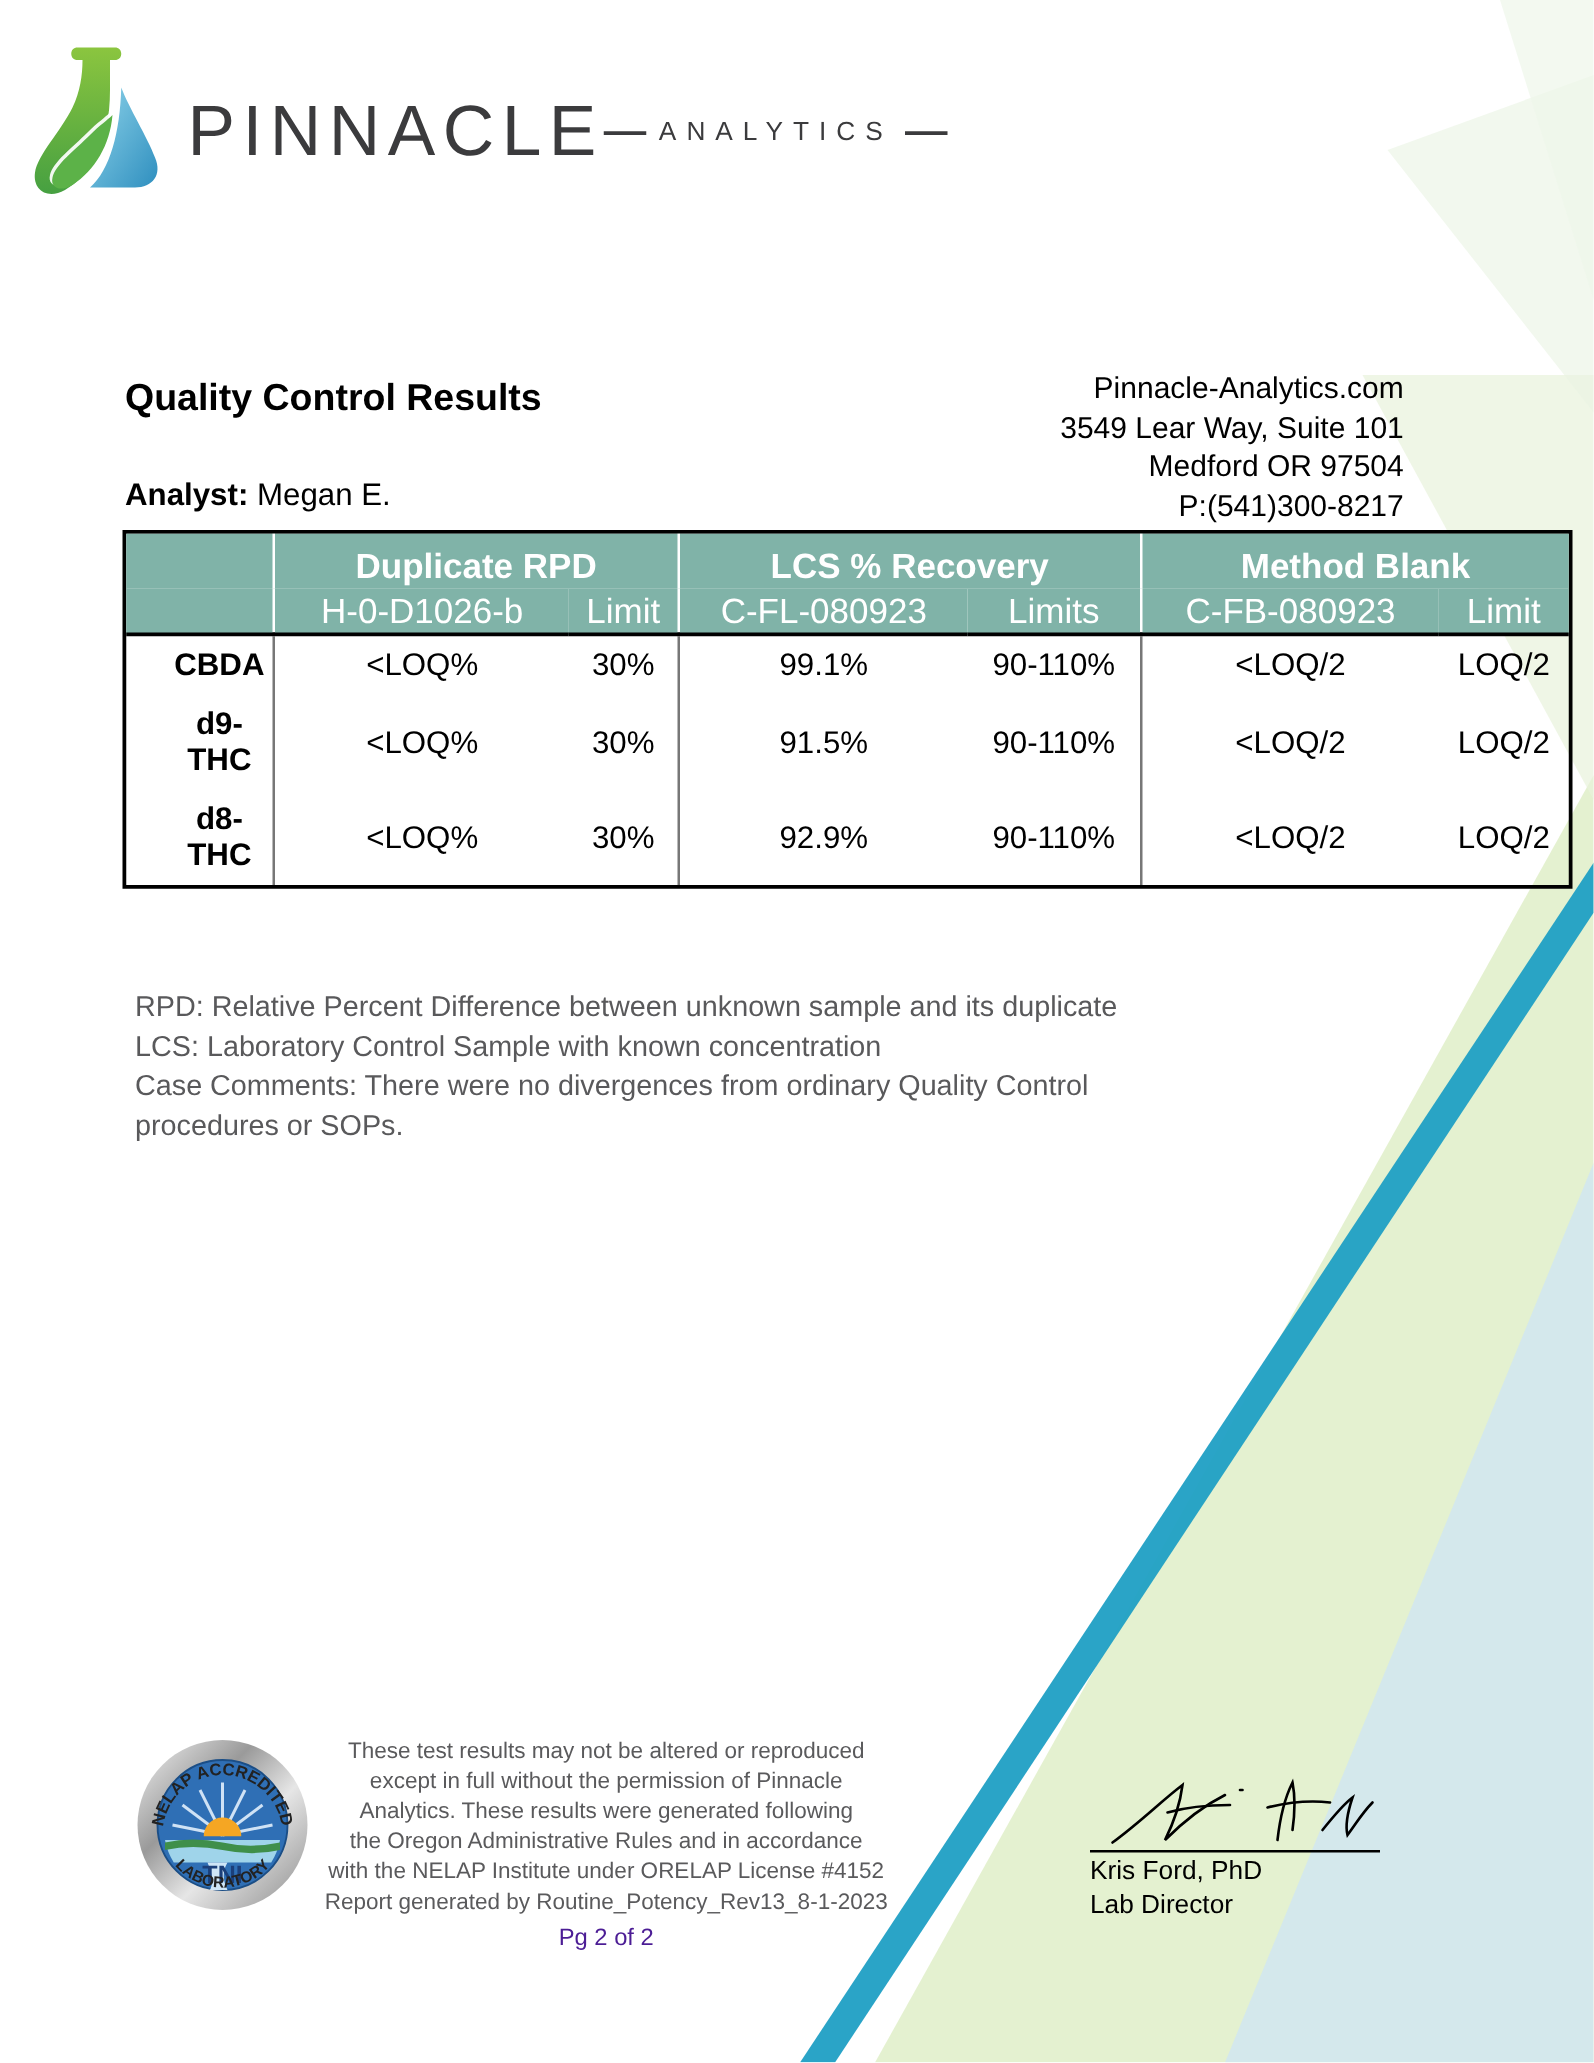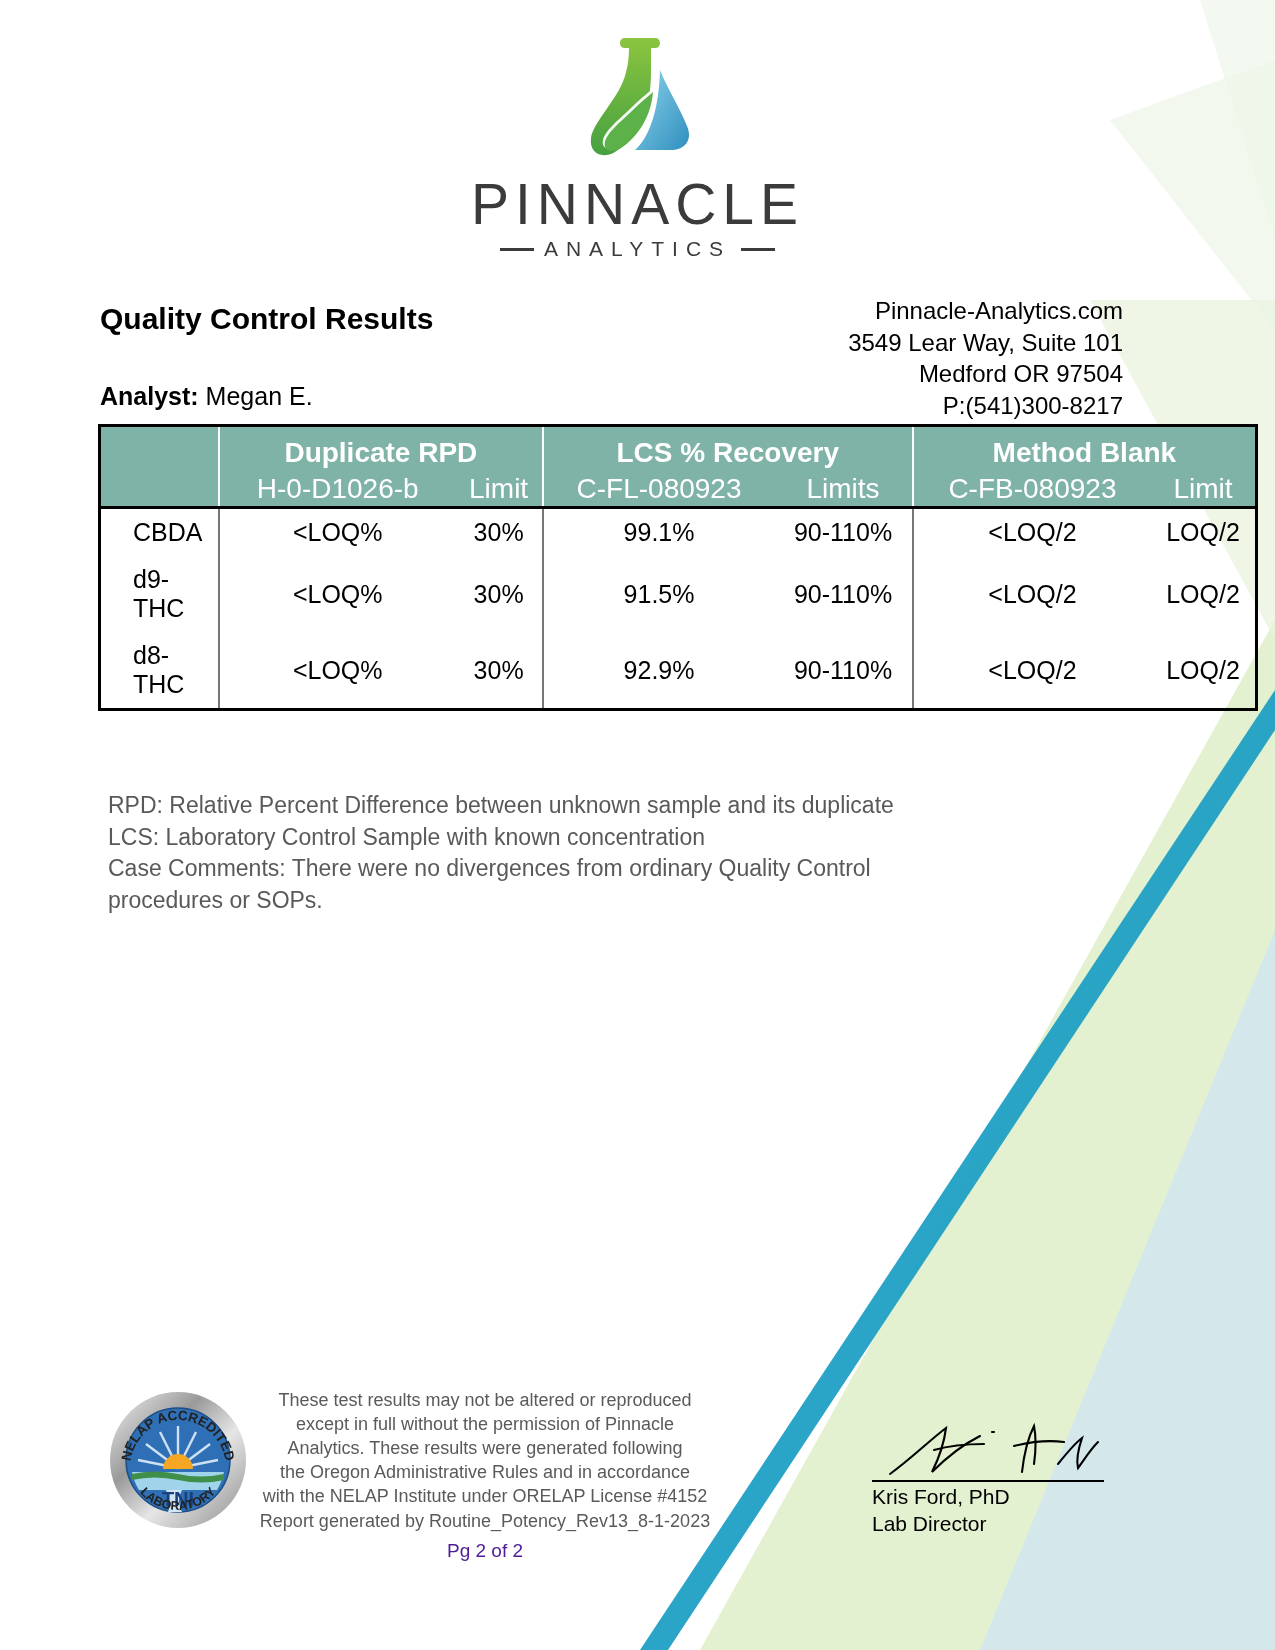--- a/index.html
+++ b/index.html
@@ -16,21 +16,21 @@
     overflow: hidden;
   }
 
   
   .bg-layer { position: absolute; inset: 0; overflow: hidden; pointer-events: none; }
   .bg-layer svg { position: absolute; right: 0; top: 0; width: 1275px; height: 1650px; }
 
   
   .logo-wrap {
     position: absolute; left: 0; right: 0; top: 34px;
-    display: flex; flex-direction: column; align-items: center;
+    display: flex; flex-direction: row; align-items: center;
   }
   .flask { width: 150px; height: 140px; }
   .logo-word {
     font-size: 57px; letter-spacing: 6px; color: #3b3b3d;
     font-weight: 400; line-height: 1; margin-top: 2px;
     font-family: "Liberation Sans", sans-serif;
   }
   .logo-sub-row { display: flex; align-items: center; gap: 10px; margin-top: 4px; }
   .logo-rule { width: 34px; height: 3px; background: #3b3b3d; }
   .logo-sub { font-size: 21px; letter-spacing: 8px; color: #3b3b3d; }
@@ -65,21 +65,21 @@
   .thead-top td { font-size: 28px; font-weight: bold; padding: 10px 0 2px; }
   .thead-sub td { font-size: 28px; font-weight: normal; padding: 2px 0 1px; }
   .grp-sep { border-left: 2px solid #ffffff; }
   .head-bottom-line { border-bottom: 3px solid #000; }
 
   .qc-table tbody td {
     font-size: 25px; color: #000; text-align: center;
     padding: 9px 0; background: transparent;
   }
   .qc-table tbody td.analyte {
-    font-weight: normal; text-align: left; padding-left: 32px;
+    font-weight: bold; text-align: center; padding-left: 32px;
   }
   .col-sep { border-left: 2px solid #777; }
 
   
   .notes {
     position: absolute; left: 108px; top: 790px; width: 990px;
     font-size: 23px; color: #59595b; line-height: 1.38;
   }
 
   

